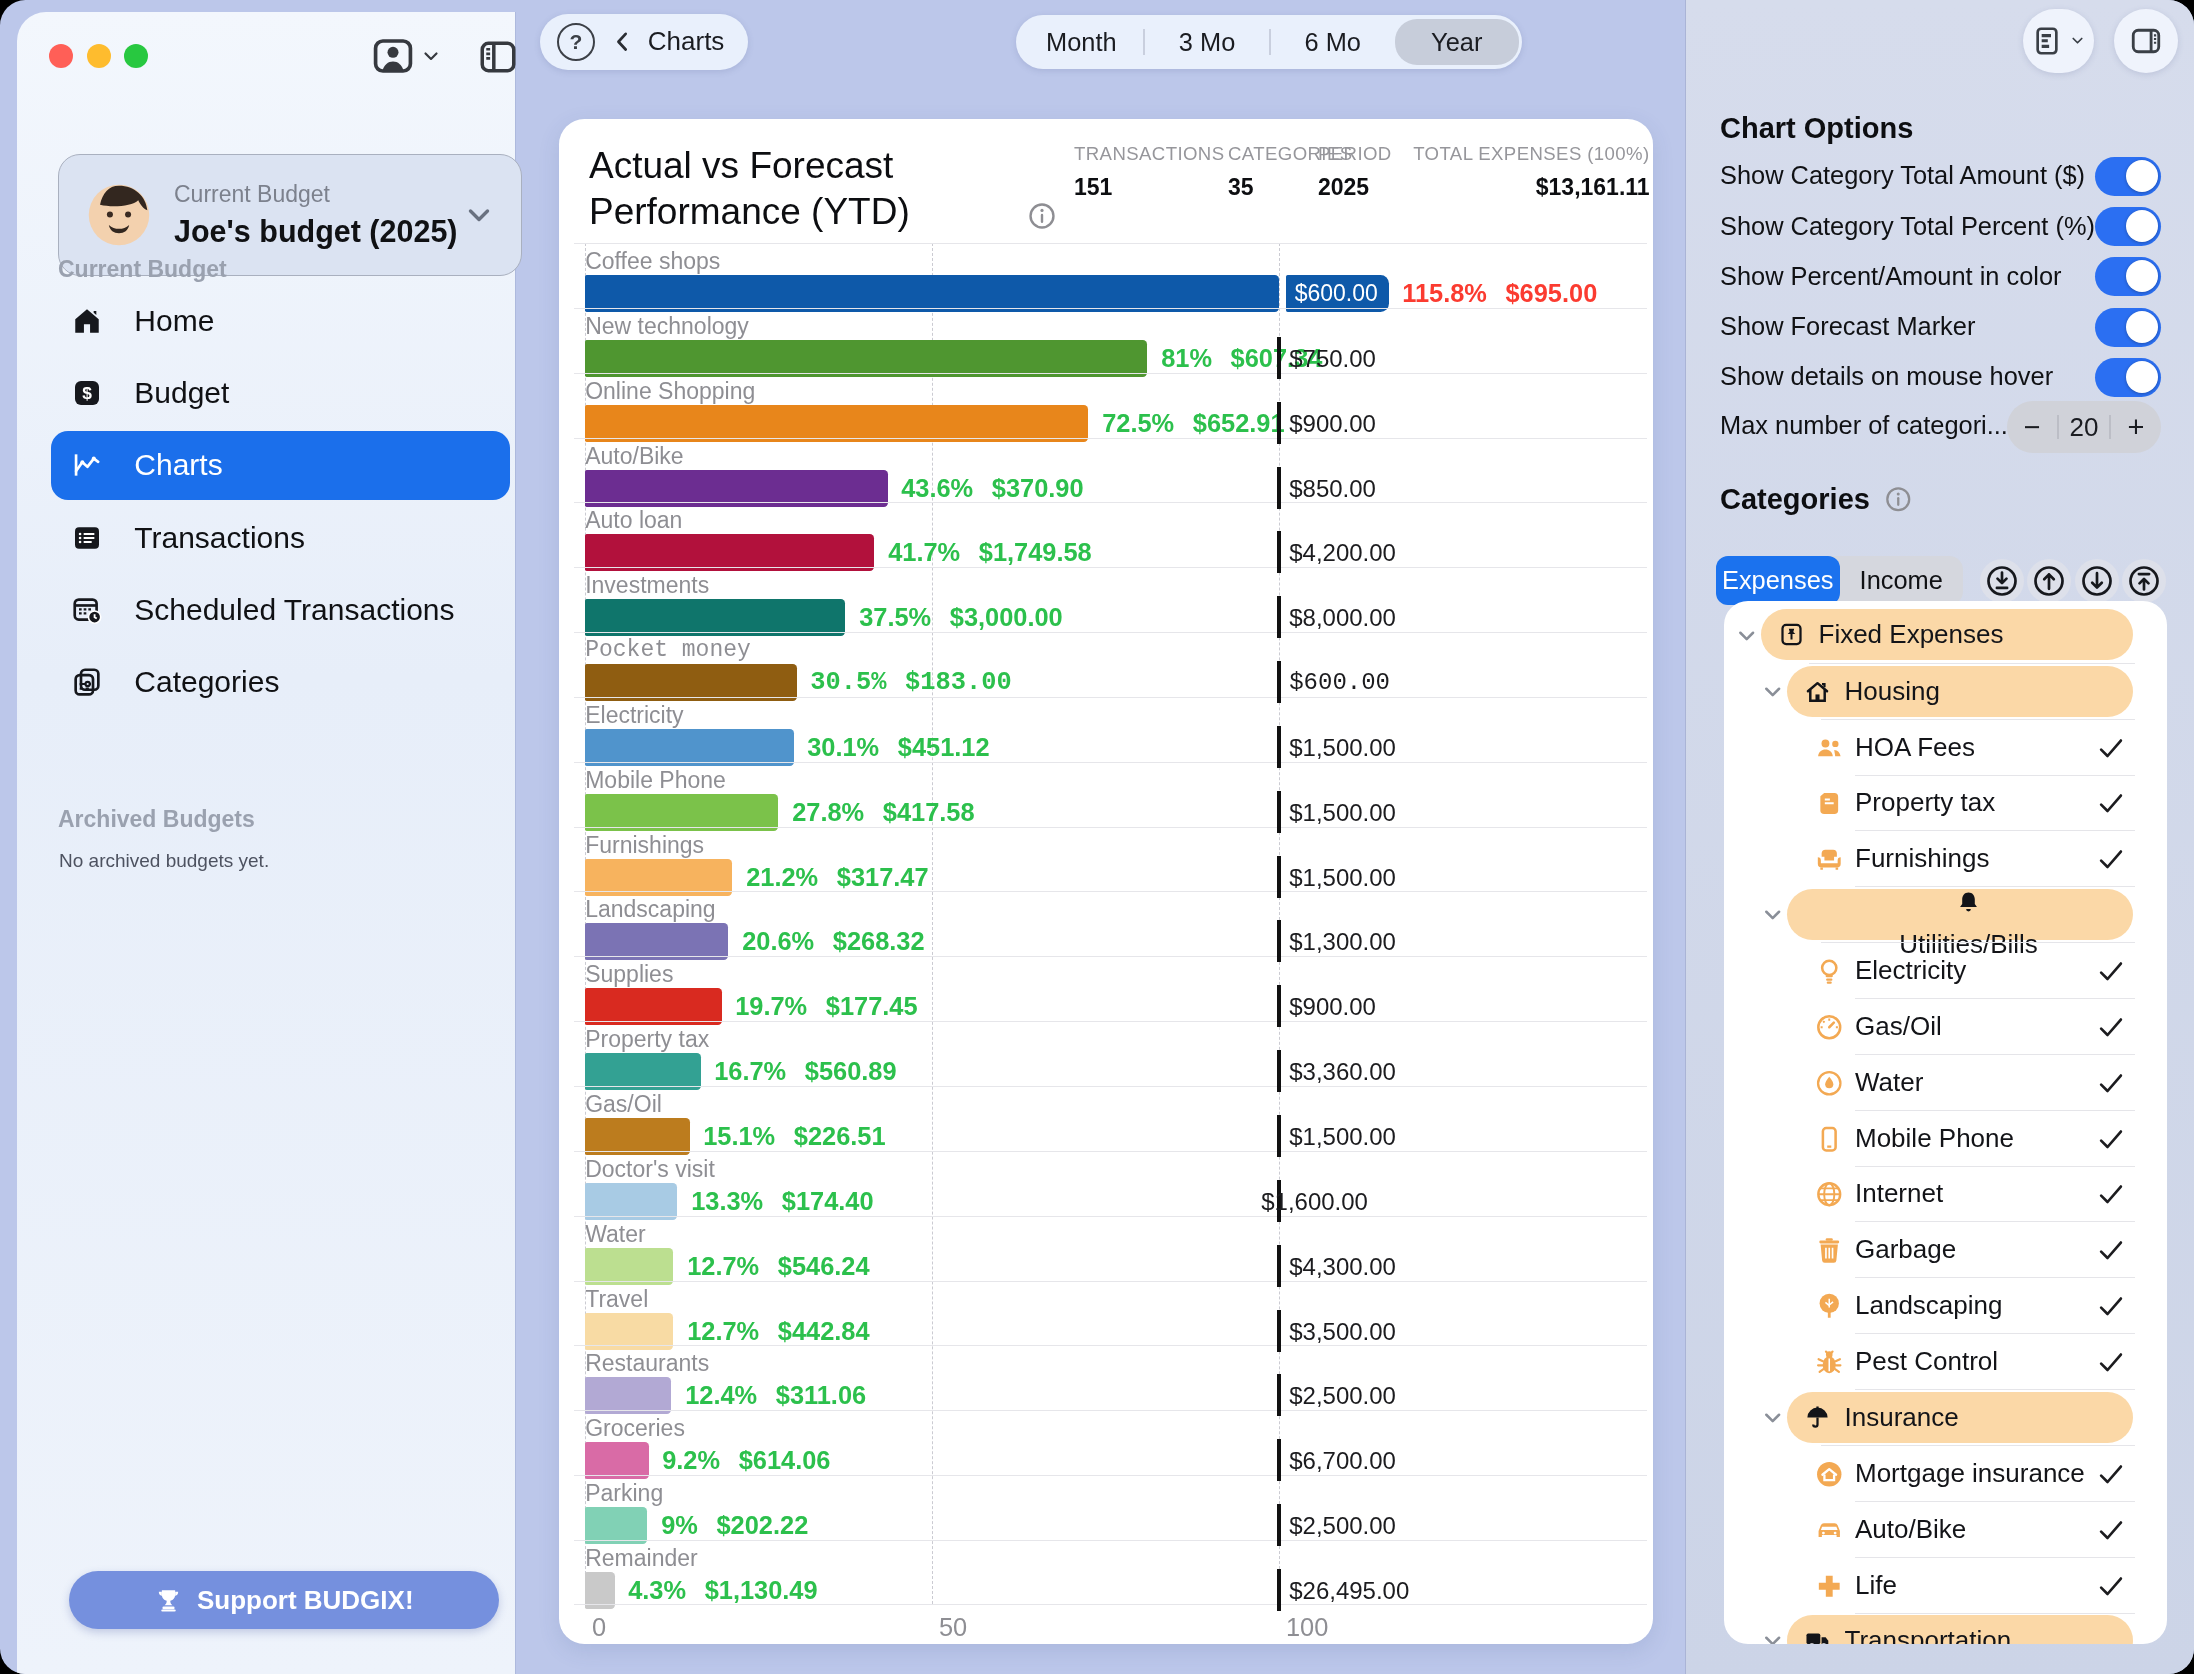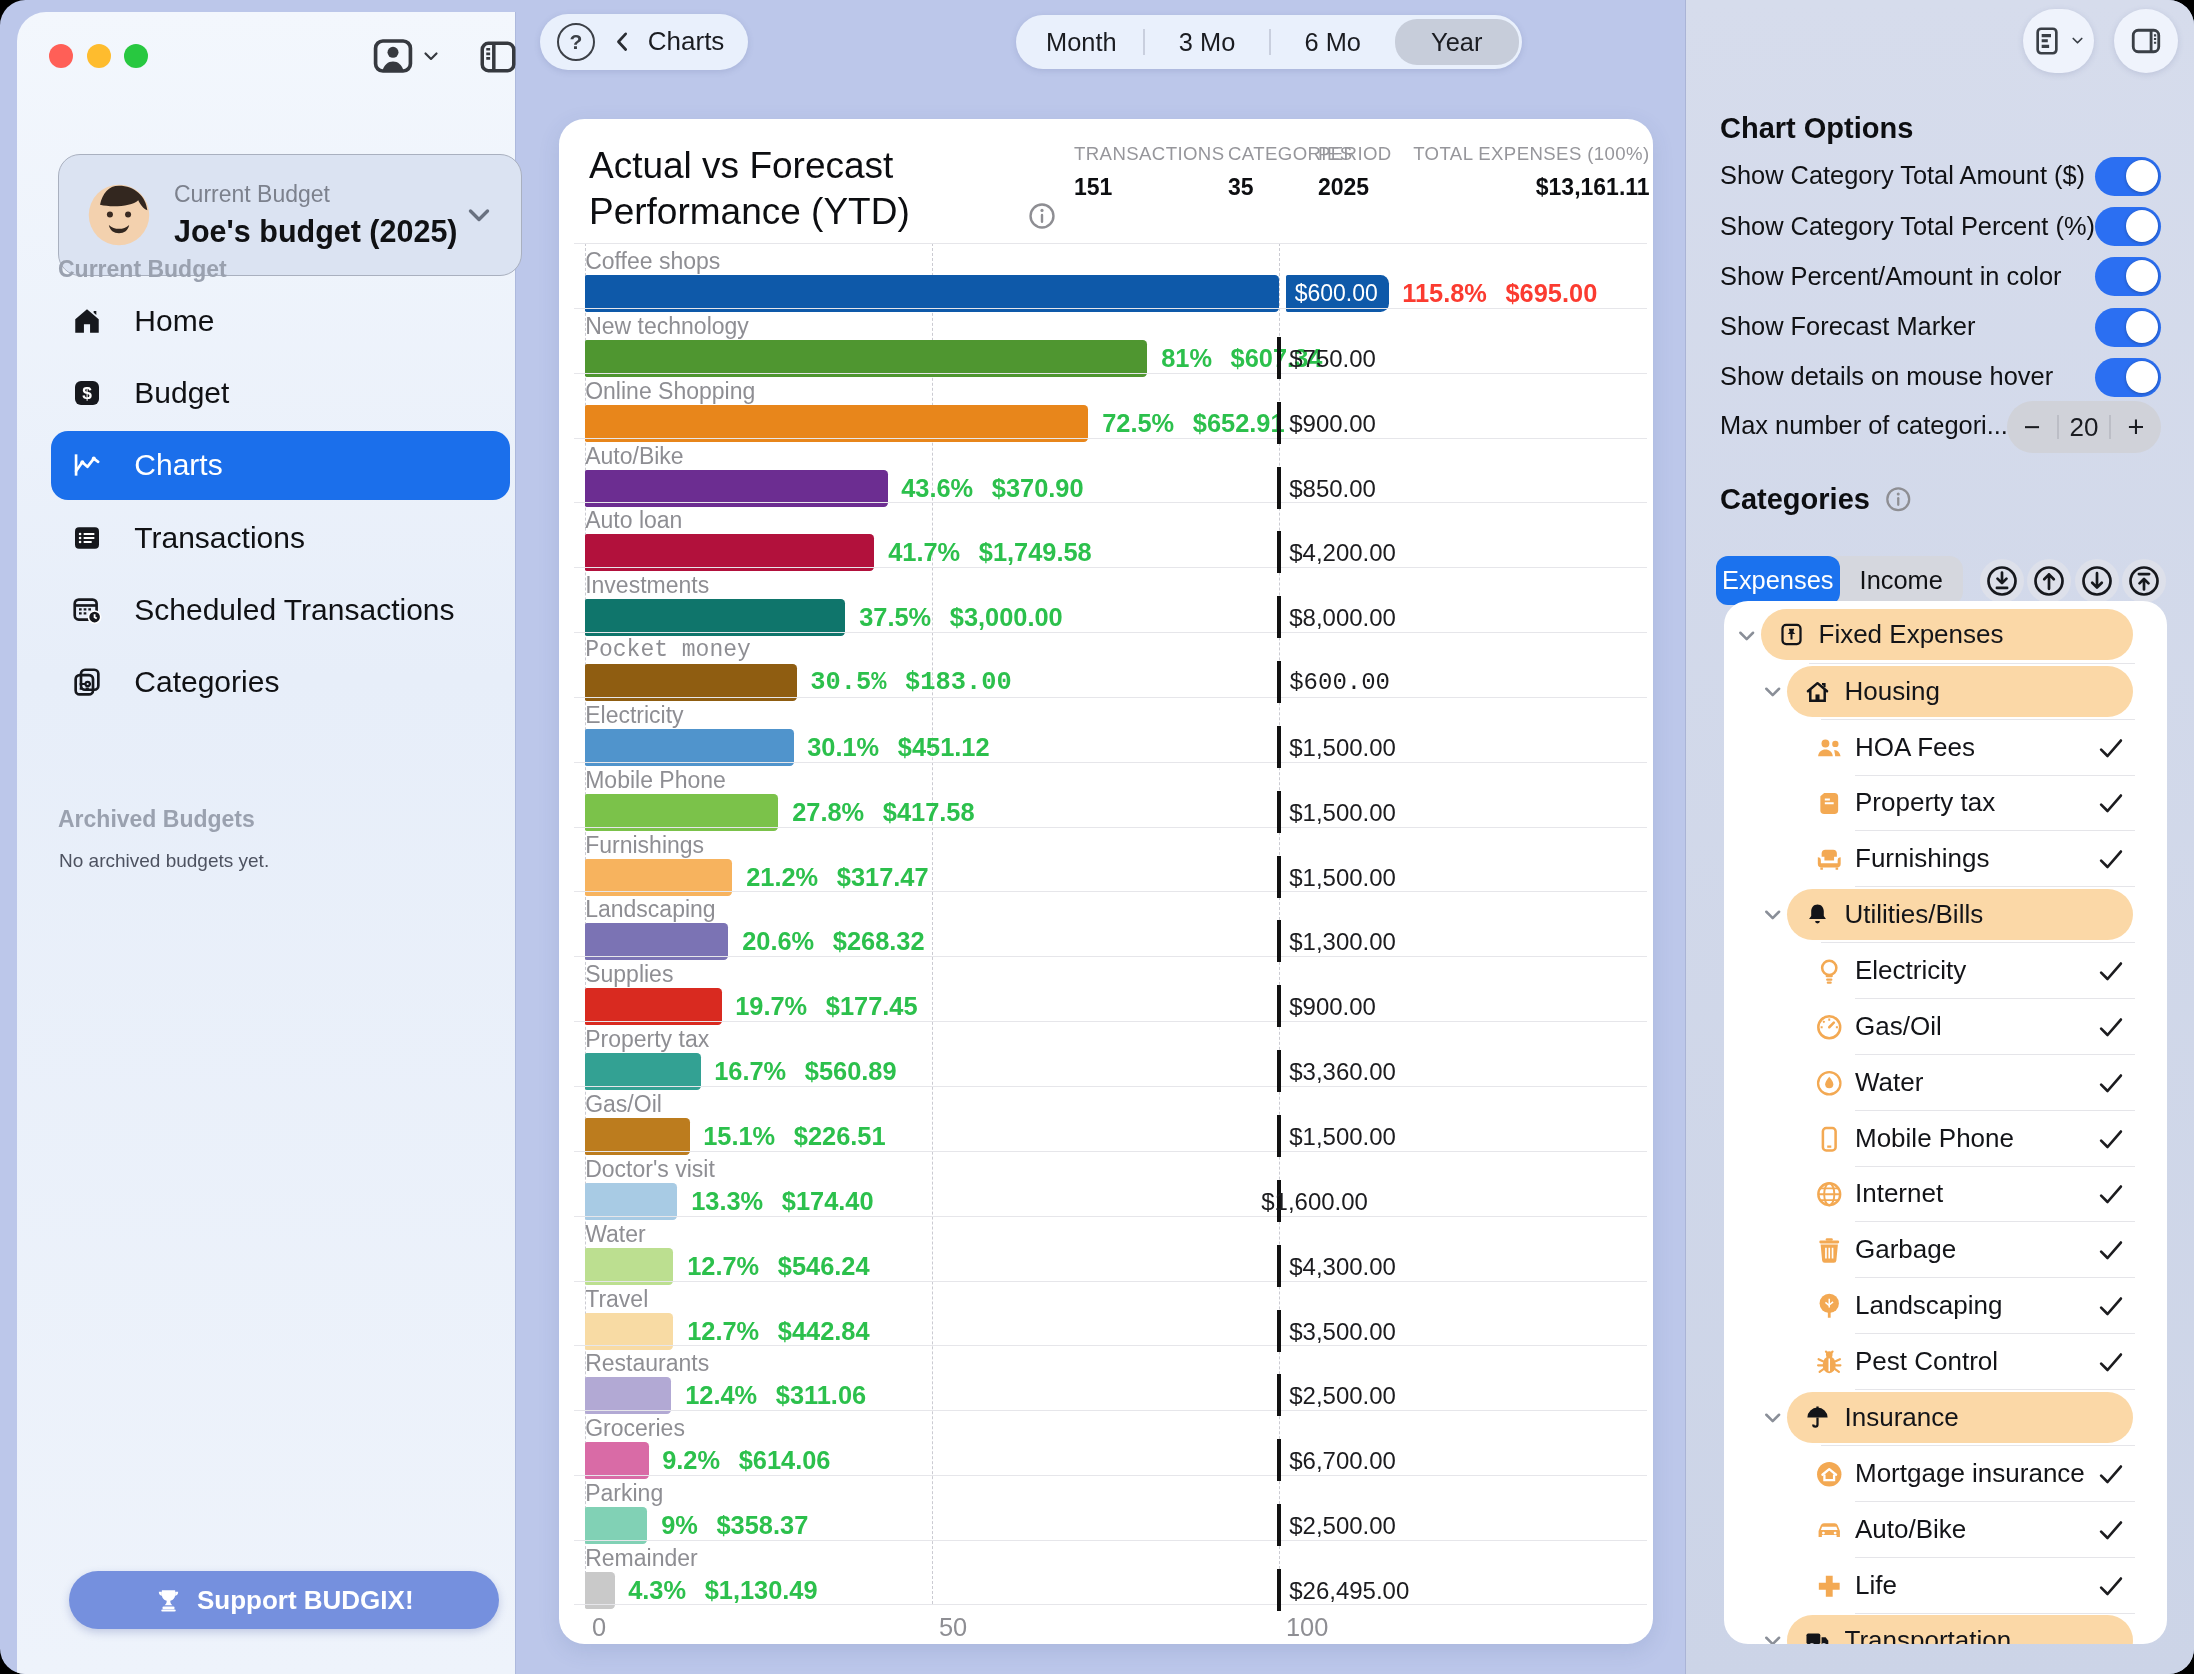--- a/index.html
+++ b/index.html
@@ -555,21 +555,21 @@
         <div class="brow" style="top: 1167px;">
           <div class="cat-label">Groceries</div>
           <div class="hbar" style="background: rgb(217, 107, 166); width: 64px;"></div>
           <div class="val" style="left: 88px; color: rgb(44, 192, 76);"><span class="pct">9.2%</span><span class="amt">$614.06</span></div>
           <div class="fmarker" style="left: 703px;"></div>
           <div class="flabel" style="left: 715px;">$6,700.00</div>
         </div>
         <div class="brow" style="top: 1232px;">
           <div class="cat-label">Parking</div>
           <div class="hbar" style="background: rgb(129, 209, 181); width: 62px;"></div>
-          <div class="val" style="left: 87px; color: rgb(44, 192, 76);"><span class="pct">9%</span><span class="amt">$358.37</span></div>
+          <div class="val" style="left: 87px; color: rgb(44, 192, 76);"><span class="pct">9%</span><span class="amt">$202.22</span></div>
           <div class="fmarker" style="left: 703px;"></div>
           <div class="flabel" style="left: 715px;">$2,500.00</div>
         </div>
         <div class="brow" style="top: 1297px;">
           <div class="cat-label">Remainder</div>
           <div class="hbar" style="background: rgb(201, 201, 201); width: 30px;"></div>
           <div class="val" style="left: 54px; color: rgb(44, 192, 76);"><span class="pct">4.3%</span><span class="amt">$1,130.49</span></div>
           <div class="fmarker" style="left: 703px;"></div>
           <div class="flabel" style="left: 715px;">$26,495.00</div>
         </div>
@@ -721,21 +721,21 @@
             </svg>
           </div>
           <div class="sep" style="left: 131px;"></div>
         </div>
         <div class="trow" style="top: 286px;">
           <div class="tchev" style="left: 36px;">
             <svg class="ic" width="25.4" height="25.4" viewBox="0 0 30 30">
               <use href="#i-chev-down"></use>
             </svg>
           </div>
-          <div class="gpill" style="left: 63px; right: 34px;">
+          <div class="gpill" style="left: 63px; right: 34px; flex-direction: column;">
             <div class="gicon">
               <svg class="ic" width="27" height="27" viewBox="0 0 32 32">
                 <use href="#i-bell"></use>
               </svg>
             </div>
             <span>Utilities/Bills</span>
           </div>
           <div class="sep" style="left: 97px;"></div>
         </div>
         <div class="trow" style="top: 342px;">

